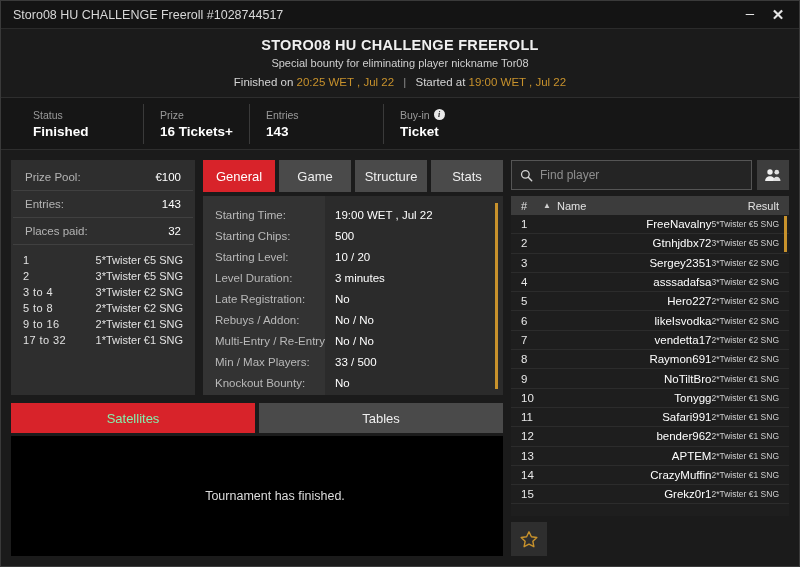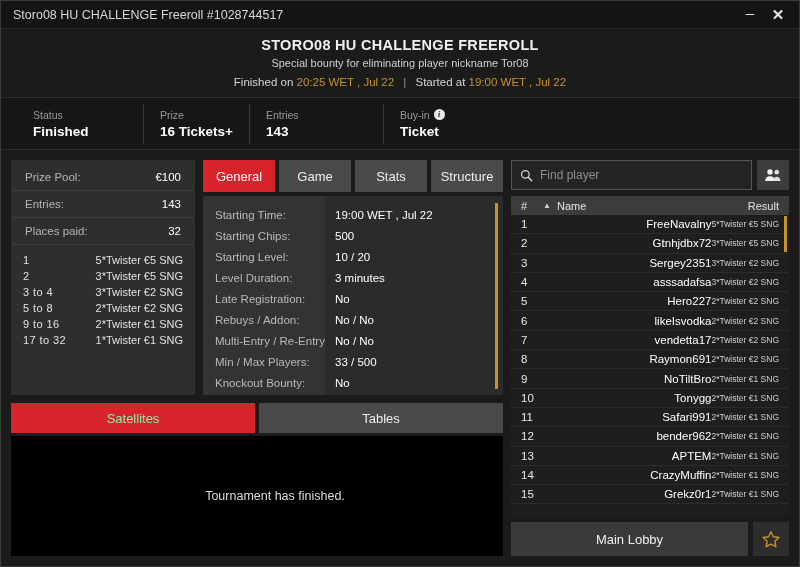--- a/index.html
+++ b/index.html
@@ -314,22 +314,22 @@
               <span class="rank">17  to  32</span>
               <span class="prize">1*Twister €1 SNG</span>
             </div>
           </div>
         </div>
 
         <div class="tabpanel">
           <div class="tabs">
             <button class="tab active">General</button>
             <button class="tab">Game</button>
+            <button class="tab">Structure</button>
             <button class="tab">Stats</button>
-            <button class="tab">Structure</button>
           </div>
           <div class="detail">
             <div class="detail-keys">
               <div class="dk">Starting Time:</div>
               <div class="dk">Starting Chips:</div>
               <div class="dk">Starting Level:</div>
               <div class="dk">Level Duration:</div>
               <div class="dk">Late Registration:</div>
               <div class="dk">Rebuys / Addon:</div>
               <div class="dk">Multi-Entry / Re-Entry:</div>
@@ -463,21 +463,20 @@
           <div class="prow">
             <span class="pr-num">15</span>
             <span class="pr-name">Grekz0r1</span>
             <span class="pr-result">2*Twister €1 SNG</span>
           </div>
         </div>
         <div class="plist-scroll"></div>
       </div>
 
       <div class="bottomrow">
-        <button class="lobby-btn">Main Lobby</button>
         <div class="fav-btn">
           <svg width="20" height="19" viewBox="0 0 24 23">
             <path d="M12 2.2l2.9 6.0 6.6.9-4.8 4.6 1.2 6.5L12 17.1l-5.9 3.1 1.2-6.5-4.8-4.6 6.6-.9z" fill="none" stroke="#c8922c" stroke-width="1.7" stroke-linejoin="round"></path>
           </svg>
         </div>
       </div>
     </div>
   </div>
 </div>
 

